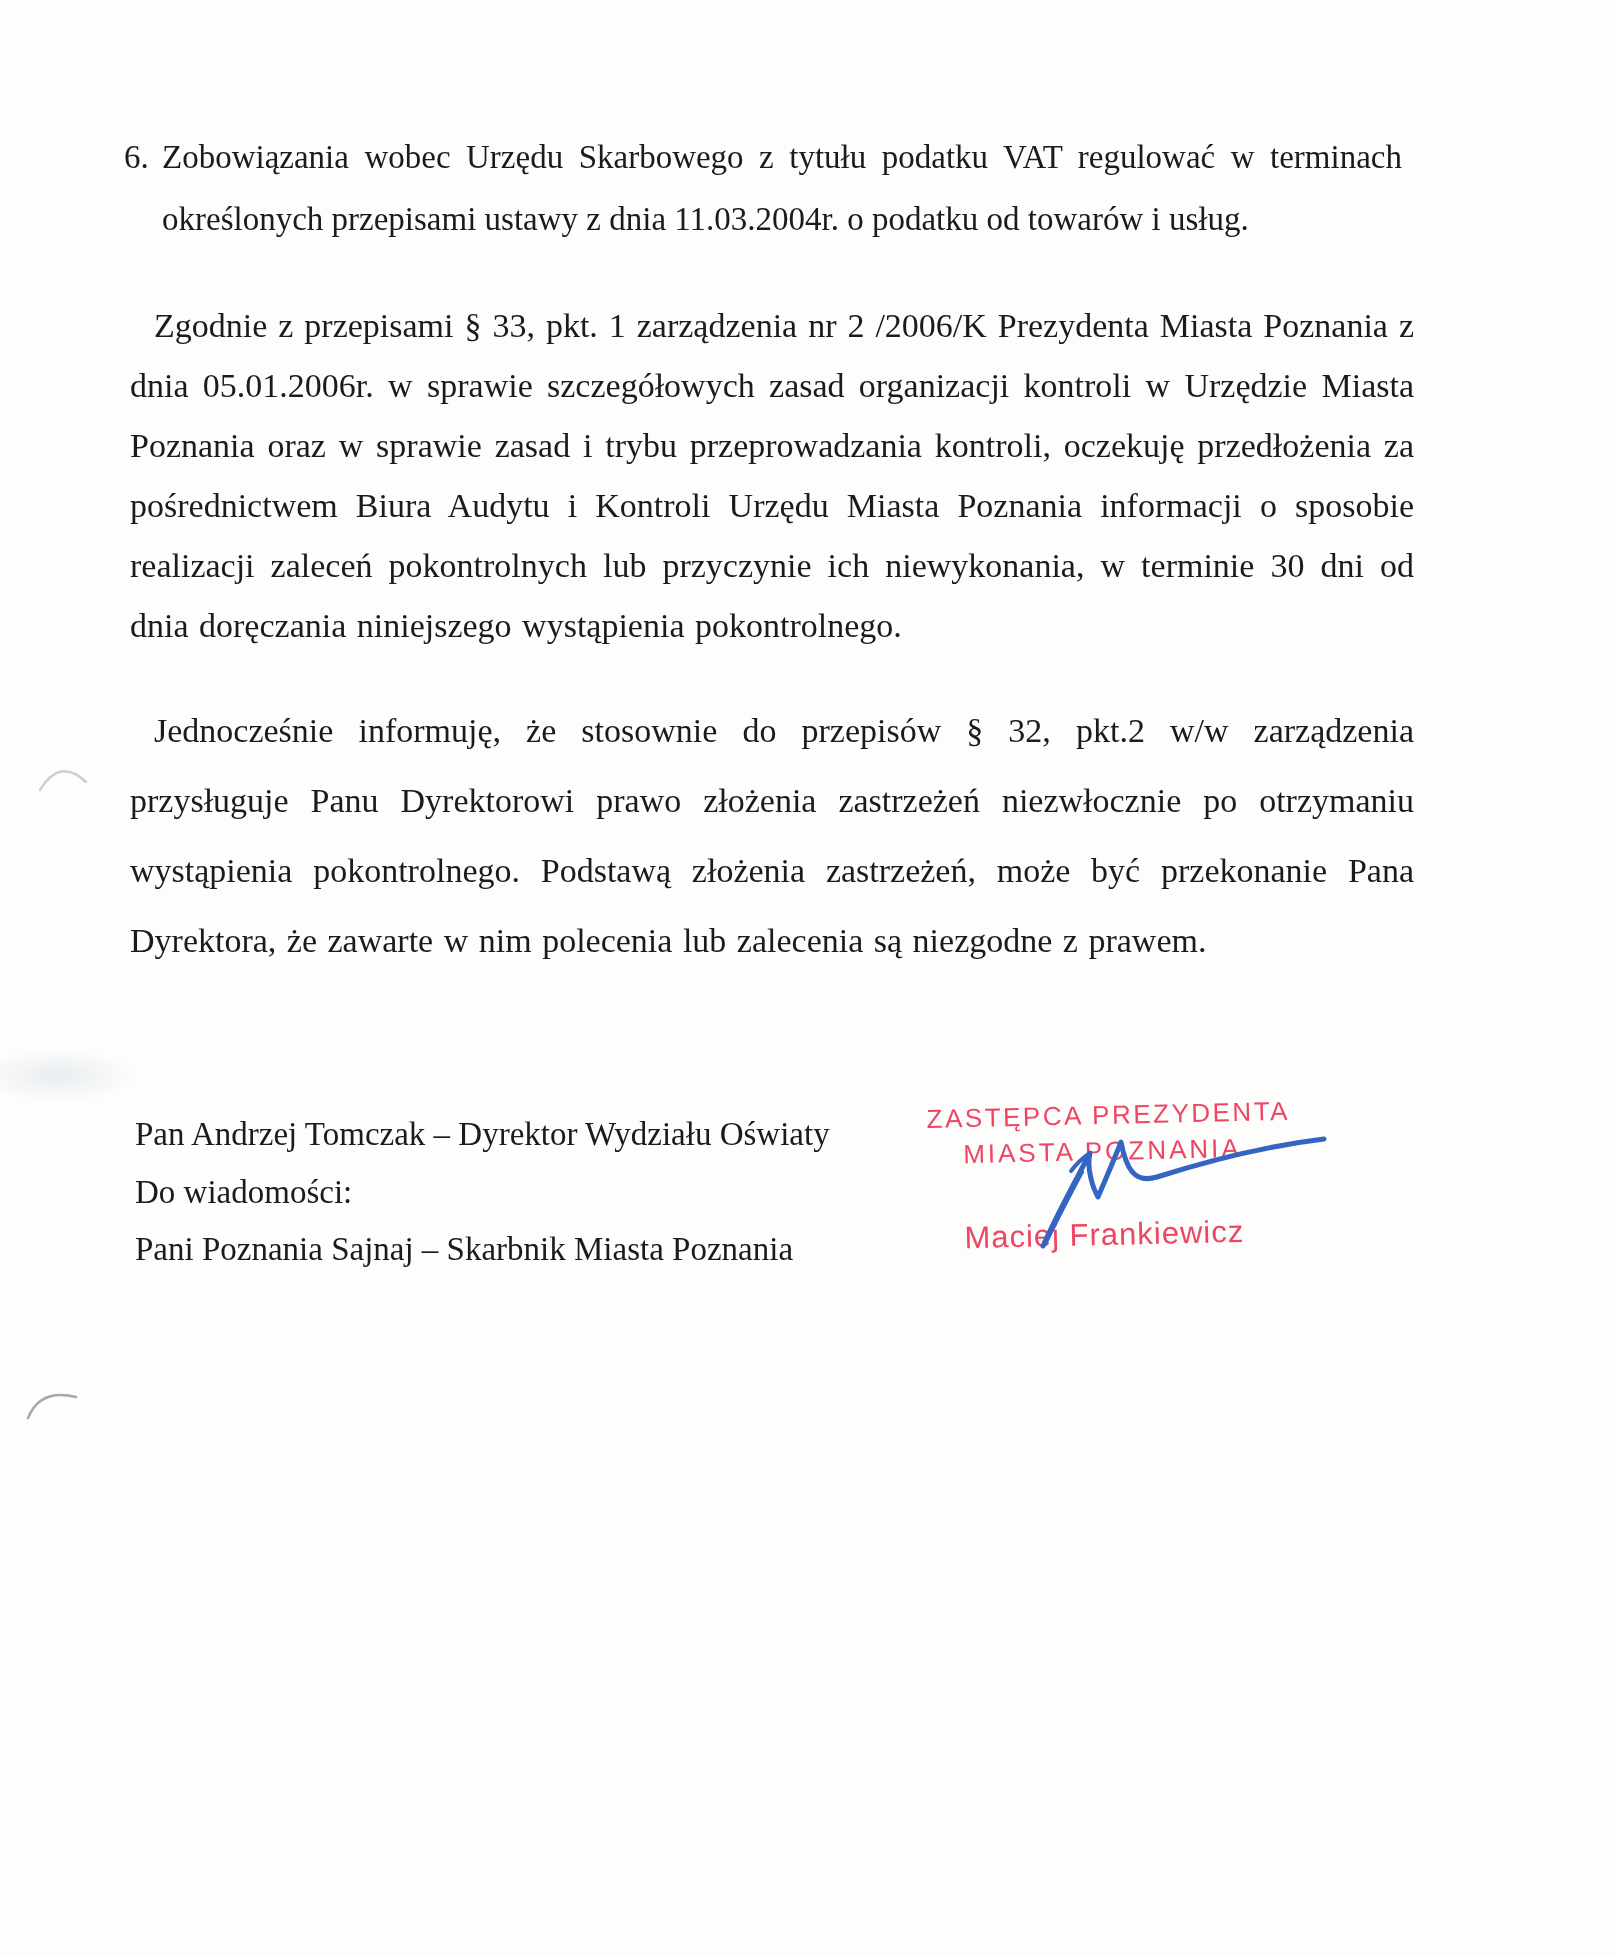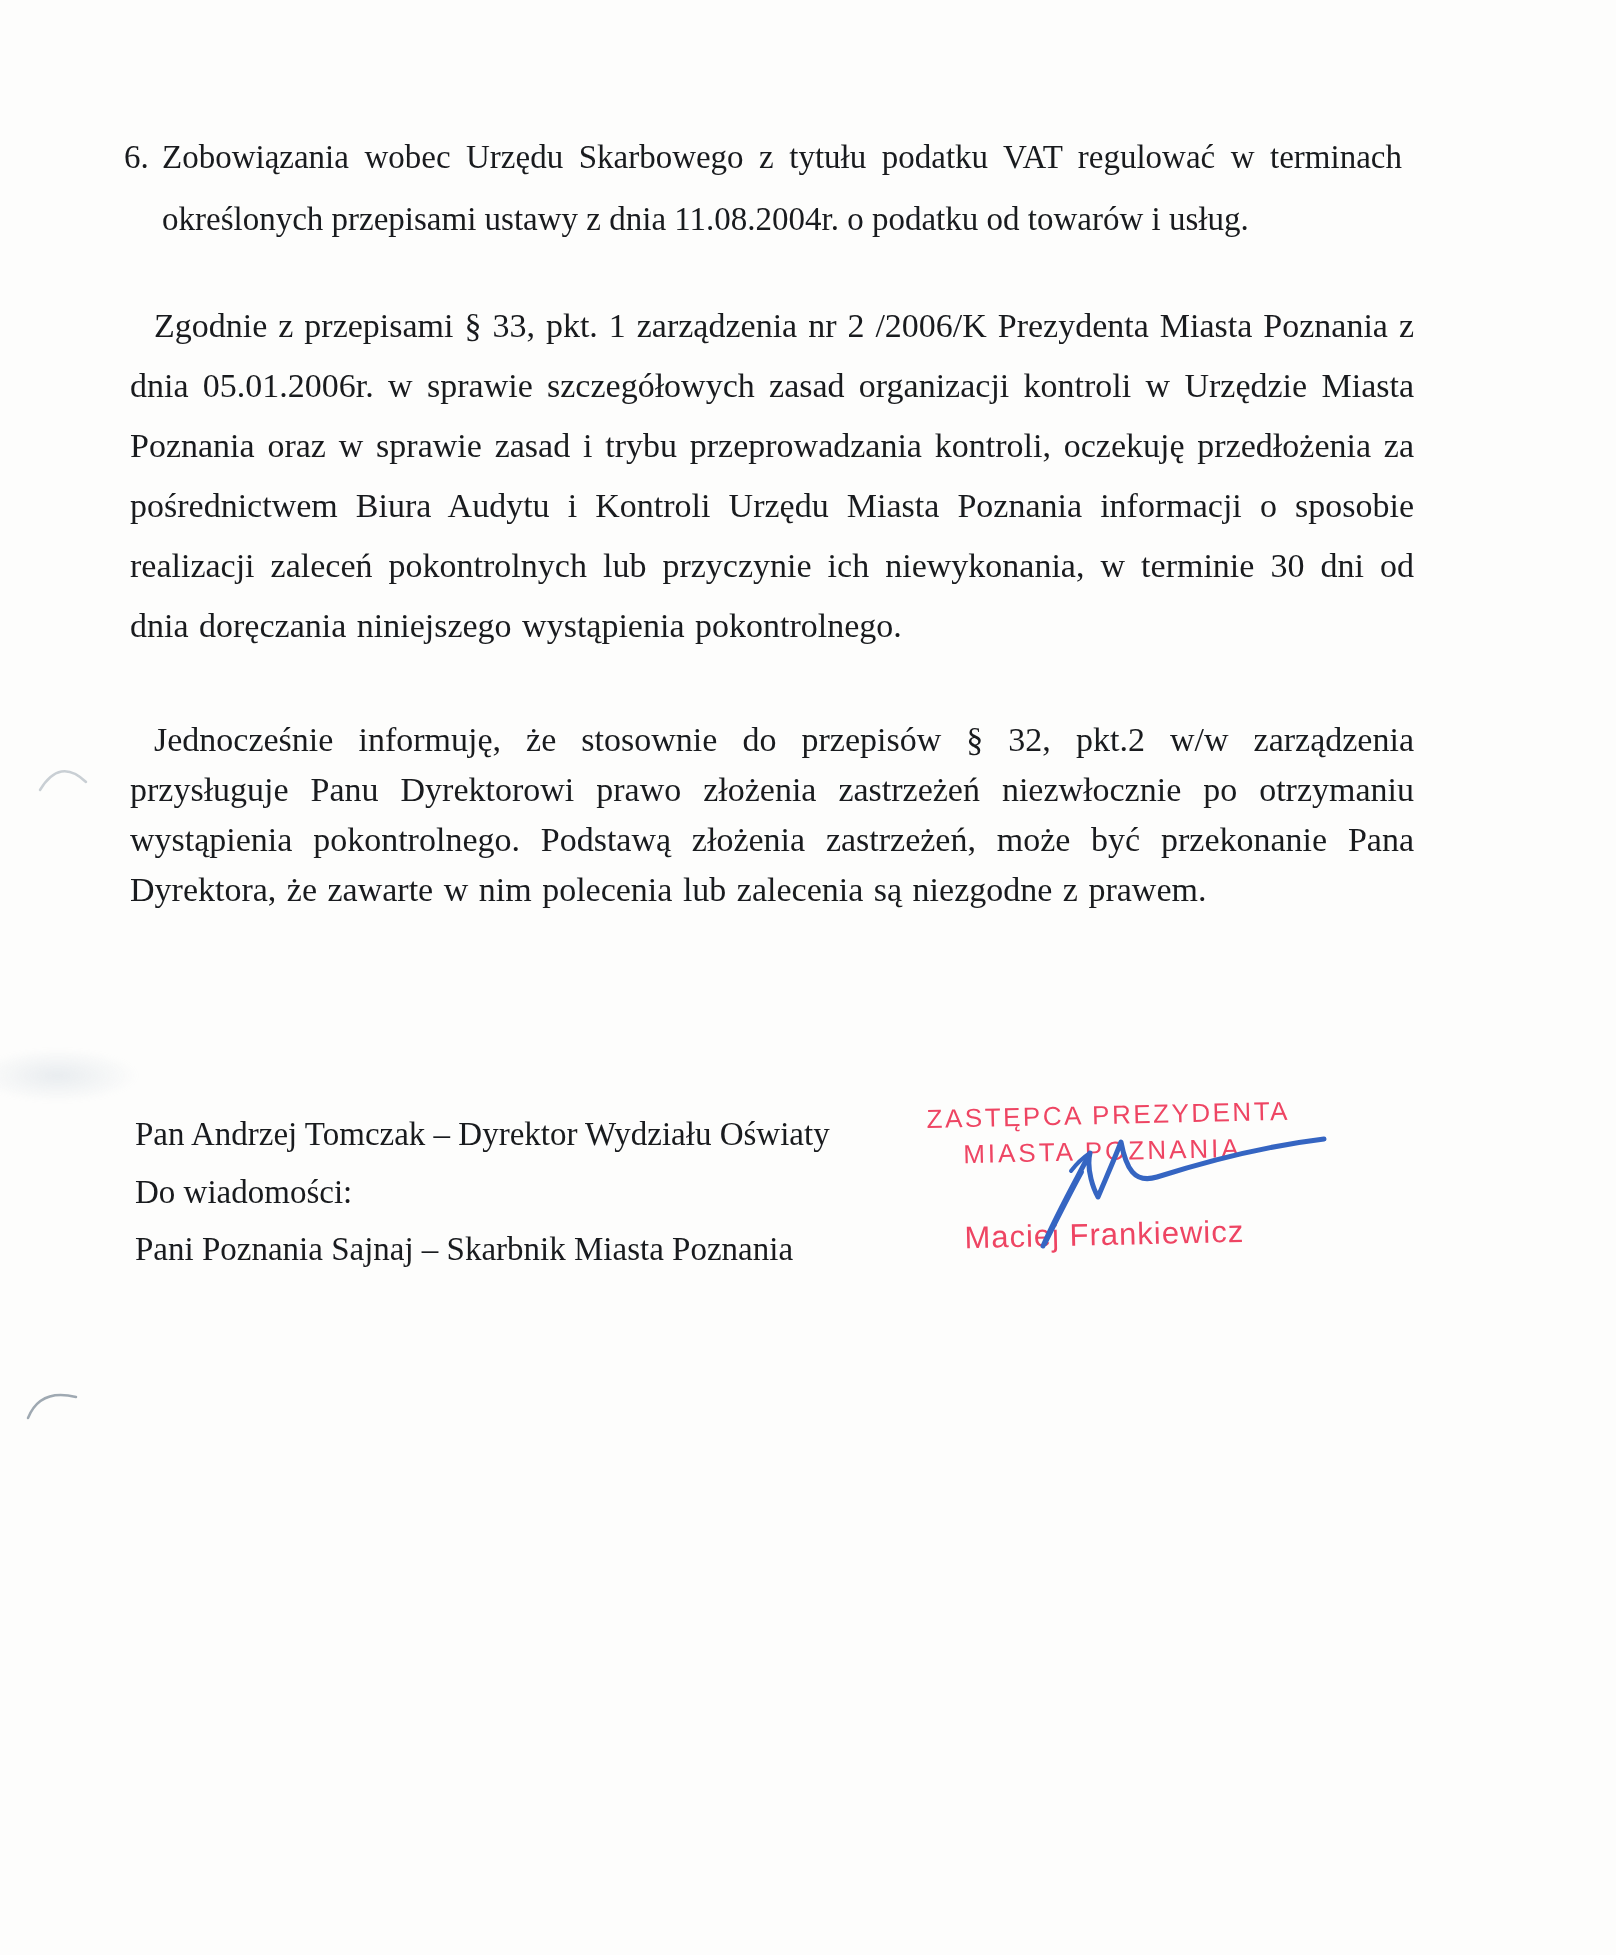--- a/index.html
+++ b/index.html
@@ -40,21 +40,21 @@
     position: absolute;
     left: 118px;
     width: 1284px;
     font-size: 34px;
     text-align: justify;
     text-indent: 24px;
     word-spacing: 2px;
     margin-left: 12px;
   }
   .para-1 { top: 296px; line-height: 60px; }
-  .para-2 { top: 715px; line-height: 50px; }
+  .para-2 { top: 696px; line-height: 70px; }
   
   .distribution {
     position: absolute;
     top: 1106px;
     left: 135px;
     font-size: 33px;
     line-height: 57.5px;
   }
   
   .stamp {
@@ -102,21 +102,21 @@
     opacity: 0.55;
   }
 </style>
 </head>
 <body>
 
 <div class="page">
 
   <div class="list-item">
     <span class="num">6.</span>
-    <span class="item-text">Zobowiązania wobec Urzędu Skarbowego z tytułu podatku VAT regulować w terminach określonych przepisami ustawy z dnia 11.08.2004r. o podatku od towarów i usług.</span>
+    <span class="item-text">Zobowiązania wobec Urzędu Skarbowego z tytułu podatku VAT regulować w terminach określonych przepisami ustawy z dnia 11.03.2004r. o podatku od towarów i usług.</span>
   </div>
 
   <div class="para para-1">Zgodnie z przepisami § 33, pkt. 1 zarządzenia nr 2 /2006/K Prezydenta Miasta Poznania z dnia 05.01.2006r. w sprawie szczegółowych zasad organizacji kontroli w Urzędzie Miasta Poznania oraz w sprawie zasad i trybu przeprowadzania kontroli, oczekuję przedłożenia za pośrednictwem Biura Audytu i Kontroli Urzędu Miasta Poznania informacji o sposobie realizacji zaleceń pokontrolnych lub przyczynie ich niewykonania, w terminie 30 dni od dnia doręczania niniejszego wystąpienia pokontrolnego.</div>
 
   <div class="para para-2">Jednocześnie informuję, że stosownie do przepisów § 32, pkt.2 w/w zarządzenia przysługuje Panu Dyrektorowi prawo złożenia zastrzeżeń niezwłocznie po otrzymaniu wystąpienia pokontrolnego. Podstawą złożenia zastrzeżeń, może być przekonanie Pana Dyrektora, że zawarte w nim polecenia lub zalecenia są niezgodne z prawem.</div>
 
   <div class="distribution">
     <div>Pan Andrzej Tomczak – Dyrektor Wydziału Oświaty</div>
     <div>Do wiadomości:</div>
     <div>Pani Poznania Sajnaj – Skarbnik Miasta Poznania</div>

